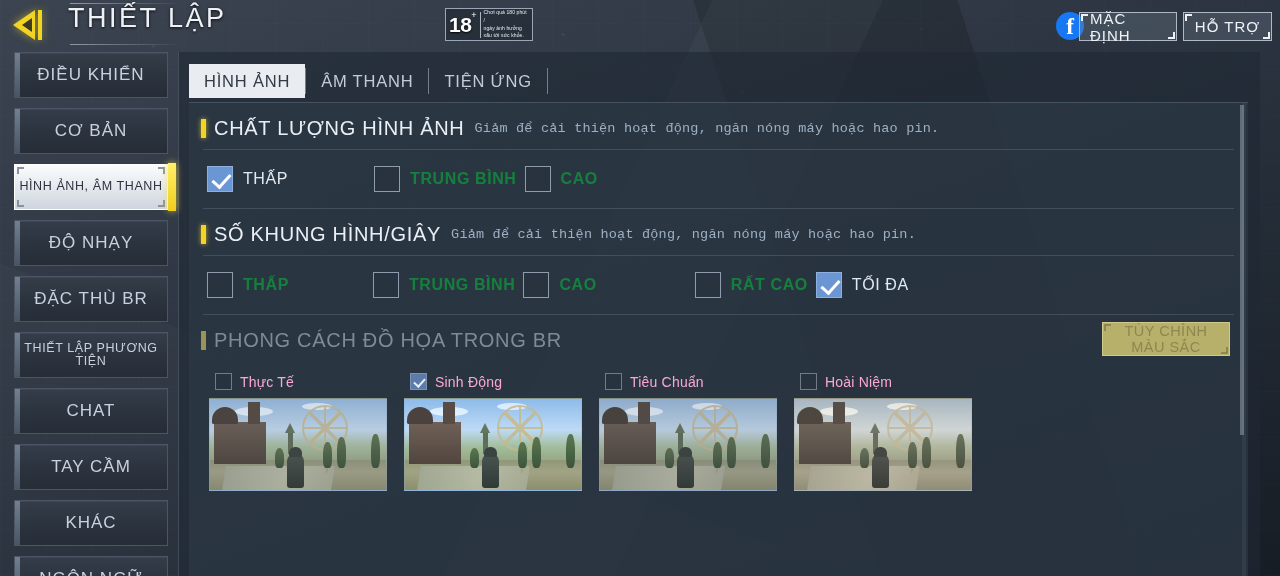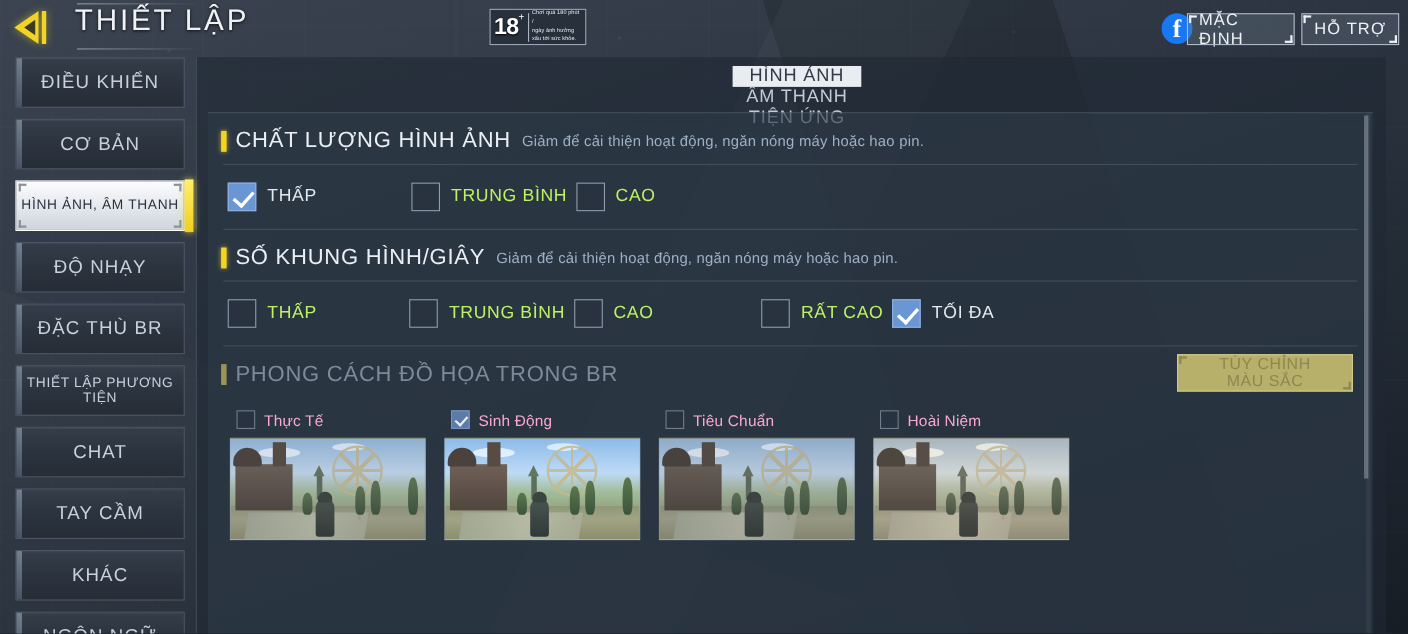--- a/index.html
+++ b/index.html
@@ -141,58 +141,58 @@
     box-shadow:0 0 7px rgba(245,220,60,.8);
   }
 
   
   #content {
     position:absolute; left:178px; top:52px; width:1082px; height:524px;
     background:rgba(31,40,52,.62);
     border-left:1px solid rgba(120,134,152,.35);
     z-index:4;
   }
-  #tabbar { position:relative; height:50px; padding:8px 0 0 10px; display:flex; align-items:center;flex-direction:column; }
+  #tabbar { position:relative; height:50px; padding:8px 0 0 10px; display:flex; align-items:center; }
   .tab {
     height:34px; padding:0 15px; display:flex;align-items:center;
     font-size:16.5px; letter-spacing:.8px; color:#c2ccd9; cursor:pointer;
   }
   .tab.active { background:#e9edf1; color:#313a46; }
   .tab-div { width:1px; height:26px; background:rgba(180,192,208,.55); }
 
   #panel {
     position:absolute; left:10px; top:50px; right:12px; bottom:0;
     background:rgba(46,57,72,.66);
     border-top:1px solid rgba(130,145,165,.30);
     overflow:hidden;
   }
 
   .sec-head { display:flex; align-items:center; padding:14px 0 9px 12px; }
   .sec-bar { width:5px; height:19px; background:#f2d425; margin-right:8px;
     box-shadow:0 0 5px rgba(242,212,37,.7); }
   .sec-bar.dim { background:#9a9456; box-shadow:none; }
   .sec-title { font-size:20px; letter-spacing:.7px; color:#eaeff5; }
   .sec-title.dim { color:#7e8a99; }
-  .sec-sub { font-size:13.5px; color:#9db0c4; margin-left:10px; letter-spacing:.2px; }
+  .sec-sub { font-size:13.5px; color:#9db0c4; margin-left:10px; letter-spacing:.2px;font-family:Liberation Mono, monospace; }
   .sec-rule { height:1px; background:rgba(140,156,176,.25); margin:0 14px; }
 
   .opt-row { display:flex; align-items:center; padding:16px 0 16px 18px; }
   .opt { display:flex; align-items:center; cursor:pointer;text-align:center; }
   .cb {
     width:26px;height:26px; border:1px solid #8e9cae; background:rgba(40,50,63,.55);
     flex:0 0 26px; position:relative;
   }
   .cb.on { background:#6b96d4; border-color:#8fb0de; }
   .cb.on:after{
     content:""; position:absolute; left:8px; top:3px;
     width:8px;height:15px; border:solid #fff; border-width:0 3.5px 3.5px 0;
     transform:rotate(42deg);
   }
   .opt-label { font-size:16px; letter-spacing:.6px; margin-left:10px; color:#e3e9f0; }
-  .opt-label.muted { color:#bef264; }
+  .opt-label.muted { color:#15803d;font-weight:bold; }
 
   
   #cards { display:flex; padding:6px 0 0 20px; gap:17px; }
   .card { width:178px; }
   .card-top { display:flex; align-items:center; padding:6px 0 8px 6px; }
   .card-cb { width:17px;height:17px; border:1px solid #6f7c8c; background:rgba(40,50,63,.4);
     flex:0 0 17px; position:relative;}
   .card-cb.on{ background:#5d7ba8; border-color:#7892bb; }
   .card-cb.on:after{ content:""; position:absolute; left:5px; top:2px;
     width:5px;height:9px;border:solid #e9eef5;border-width:0 2.5px 2.5px 0;transform:rotate(42deg);}
@@ -234,21 +234,21 @@
     transform:skewX(-9deg);opacity:.85;}
   .soldier{position:absolute;left:44%;bottom:2px;width:17px;height:34px;
     background:linear-gradient(180deg,#4a5350,#333b39);border-radius:7px 7px 3px 3px;}
   .soldier:before{content:"";position:absolute;left:2px;top:-7px;width:13px;height:10px;
     background:#3d4543;border-radius:6px 6px 2px 2px;}
   .thumb.variant-2{ filter:saturate(1.25) contrast(1.05) brightness(1.04); }
   .thumb.variant-3{ filter:saturate(.92) brightness(.98); }
   .thumb.variant-4{ filter:sepia(.28) saturate(.85) brightness(.99); }
 
   #custom-color-btn {
-    position:absolute; right:18px; top:7px; width:160px; height:34px;
+    position:absolute; right:18px; top:7px; width:128px; height:34px;
     background:#b7b06a; border:1px solid #cfc98c; color:#8d8750;
     font-size:14.5px; line-height:16px; letter-spacing:.5px; text-align:center;
     display:flex;align-items:center;justify-content:center; cursor:pointer;
   }
   #custom-color-btn .corner-tl,#custom-color-btn .corner-br{border-color:#8d8750;}
 
   #scroll-track{position:absolute;right:2px;top:0;bottom:0;width:4px;background:rgba(255,255,255,.05);}
   #scroll-thumb{position:absolute;right:2px;top:2px;width:4px;height:330px;
     background:rgba(190,202,216,.38);}
 </style>

